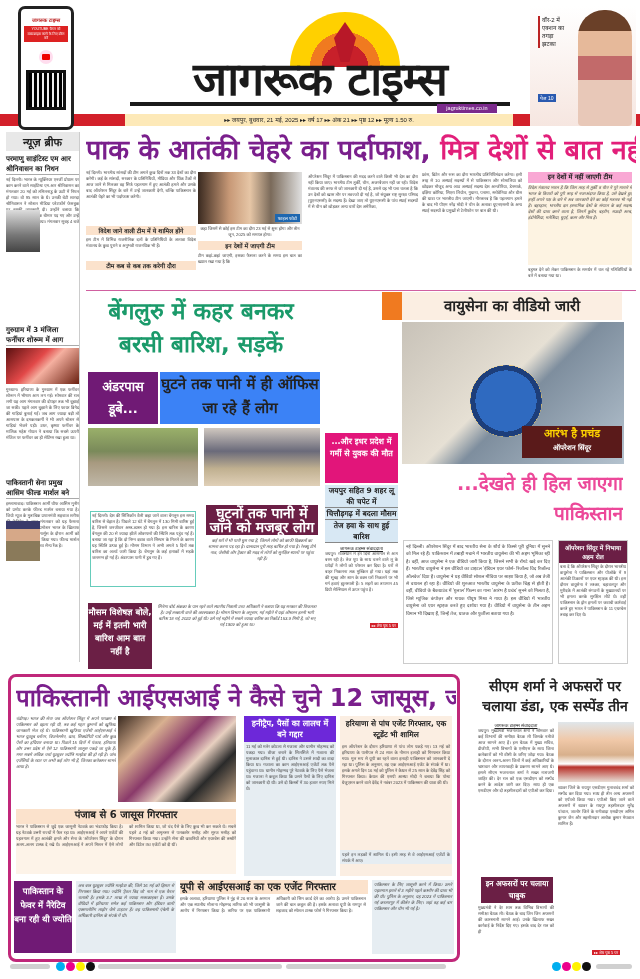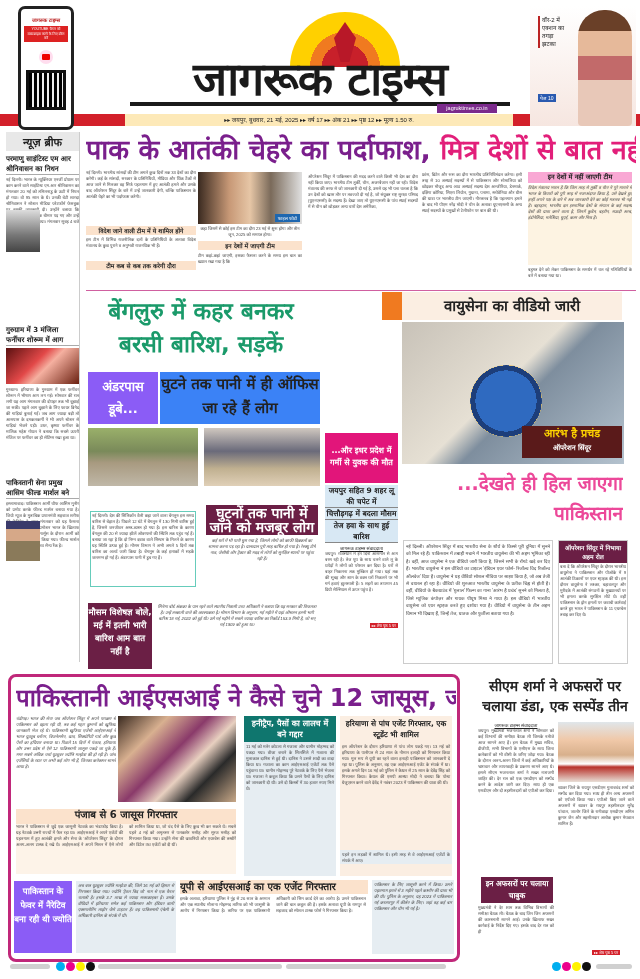--- a/index.html
+++ b/index.html
@@ -28,36 +28,36 @@
 #adbox .woman{position:absolute;left:48px;top:4px;width:54px;height:116px;border-radius:26px 26px 4px 4px;background:linear-gradient(180deg,#6a4028 0 18%,#e6b99a 18% 40%,#c26a6a 40% 60%,#e8c8b8 60%)}
 
 #leftcol{left:6px;top:132px;width:74px;height:530px;border-right:1px solid #ccc}
 .sec-h{background:#e8e8e8;text-align:center;font-size:11px;font-weight:bold;color:#222;padding:2px 0;font-family:"DejaVu Sans",sans-serif}
 .lh{font-size:7px;line-height:10px;font-weight:bold;color:#222;font-family:"DejaVu Sans",sans-serif;border-bottom:1px solid #aaa;margin:3px 0 2px}
 
 #mainhead{left:86px;top:134px;width:550px;height:32px;font-size:27px;line-height:32px;color:#7a1f8c}
 #mainhead .pink{color:#e21f7a}
 .boxpink{background:#e2157a;color:#fff;text-align:center}
 .boxmaroon{background:#6b1f45;color:#fff;text-align:center}
-.boxteal{background:#0f766e;color:#fff;text-align:center}
-.boxblue{background:#8b5cf6;color:#fff;text-align:center}
+.boxteal{background:#6d28d9;color:#fff;text-align:center}
+.boxblue{background:#701a75;color:#fff;text-align:center}
 .boxyellow{background:#f9a8d4;color:#222;text-align:center}
 .boxpeach{background:#fbe2cc;color:#222;text-align:center}
 .sub{font-size:7px;line-height:10px;font-weight:bold;font-family:"DejaVu Sans",sans-serif;text-align:center}
 #bengaluru{left:86px;top:295px;width:230px;height:70px;font-size:23px;line-height:33px;color:#1a9a6a;text-align:center}
 #underpass{left:88px;top:372px;width:70px;height:52px;font-size:13px;line-height:22px;padding-top:4px}
 #knee{left:160px;top:372px;width:160px;height:52px;background:#3b82f6;font-size:15px;line-height:24px;color:#222;text-align:center;white-space:normal}
 #vayu{left:402px;top:292px;width:220px;height:28px;background:#fbeee2;font-size:15px;line-height:28px;text-align:center;color:#222}
 #vayuflag{left:382px;top:292px;width:22px;height:28px;background:#f07a20}
 #iafimg{left:402px;top:322px;width:222px;height:142px;background:linear-gradient(135deg,#c8c2b8,#e6e0d4 45%,#7e8e9e 55%,#b4c2ce)}
 #iafemblem{left:470px;top:365px;width:72px;height:72px;border-radius:50%;background:radial-gradient(circle,#2f6ac0 0 60%,#1d3e7a 60% 70%,#e8c058 70%)}
 #arambh{left:522px;top:426px;width:100px;height:32px;background:#5a1a1a;color:#fcd200;font-size:11px;line-height:15px;font-weight:bold;text-align:center;font-family:"DejaVu Sans",sans-serif}
 #arambh .s{font-size:7px;color:#fff}
 #dekhte{left:403px;top:468px;width:220px;height:64px;font-size:19px;line-height:30px;text-align:right;color:#ec4899}
-#pinkbox2{left:325px;top:433px;width:73px;height:50px;font-size:8px;line-height:12px;padding-top:12px}
+#pinkbox2{left:325px;top:433px;width:73px;height:50px;font-size:8px;line-height:12px;padding-top:3px}
 .bluelabel{background:#d8e8f4;text-align:center;font-size:7.5px;line-height:11px;font-weight:bold;color:#222;font-family:"DejaVu Sans",sans-serif;border-bottom:1px solid #888}
 #bottombox{left:8px;top:674px;width:452px;height:288px;border:3px solid #c0287a;border-radius:8px}
 #spyhead{left:16px;top:682px;width:440px;height:32px;font-size:24px;line-height:32px;color:#7a1f8c}
 #cmhead{left:475px;top:676px;width:160px;height:42px;font-size:14px;line-height:20px;text-align:center;color:#222}
 .cmyk{position:absolute;top:962px;width:9px;height:9px;border-radius:50%}
 .greybar{position:absolute;top:964px;height:5px;background:#d0d0d0;border-radius:3px}
 </style>
 </head>
 <body>
 

